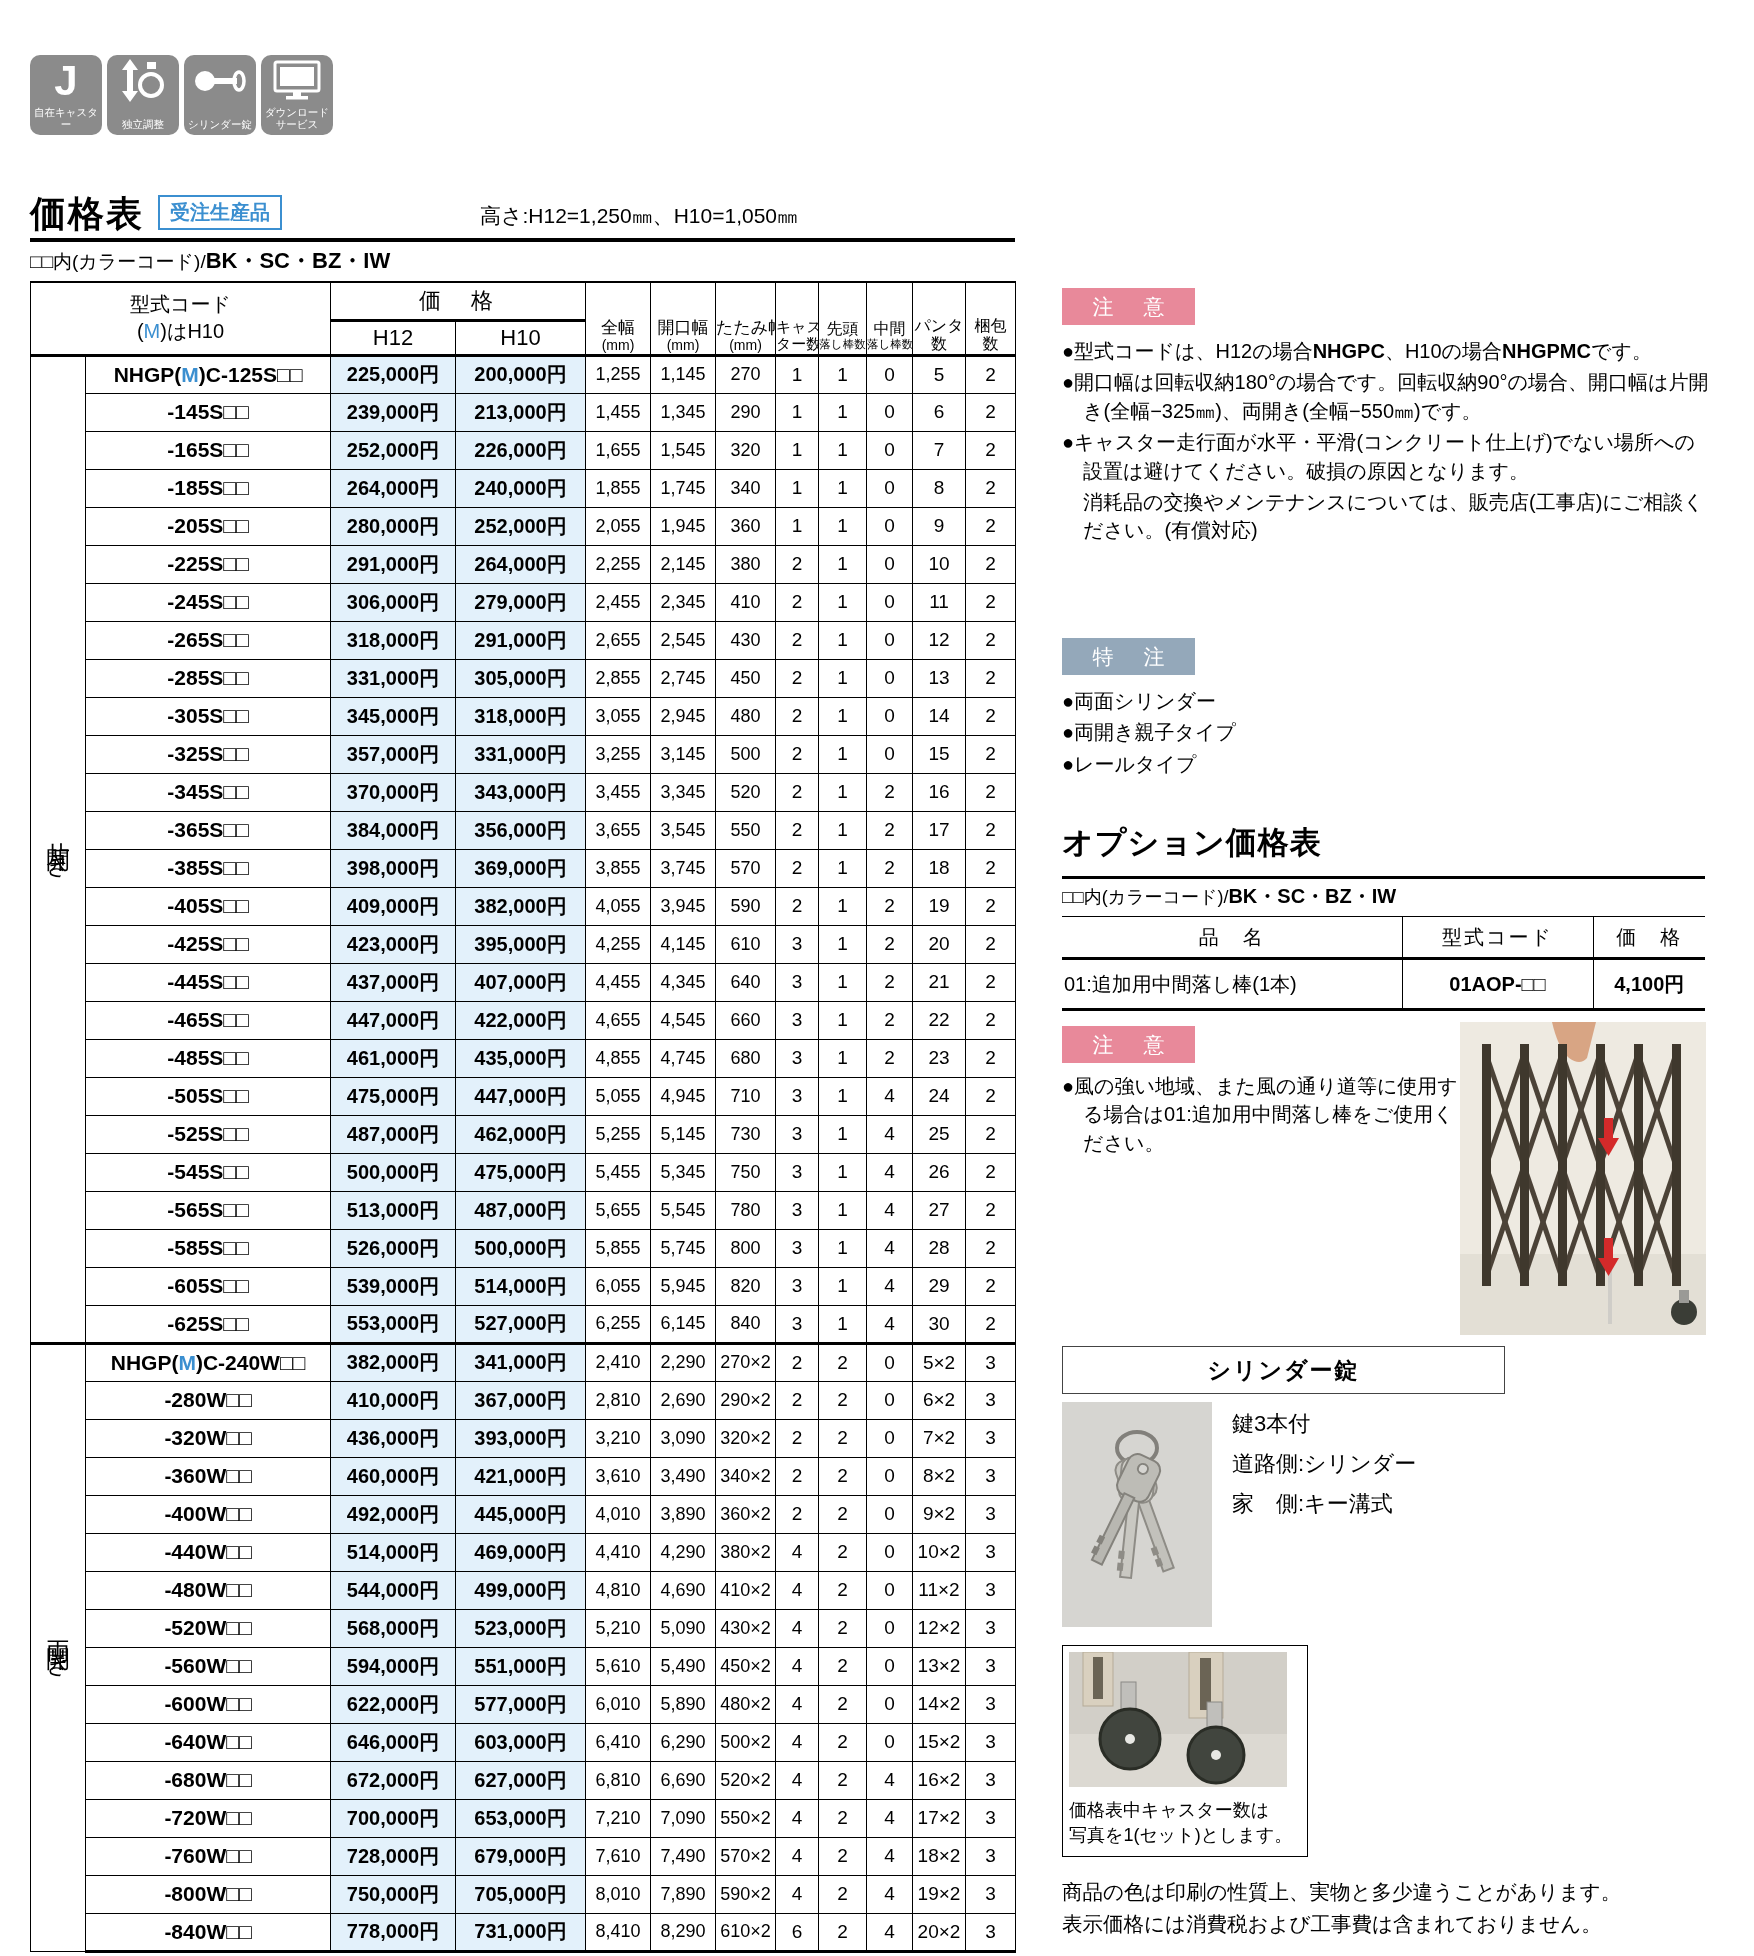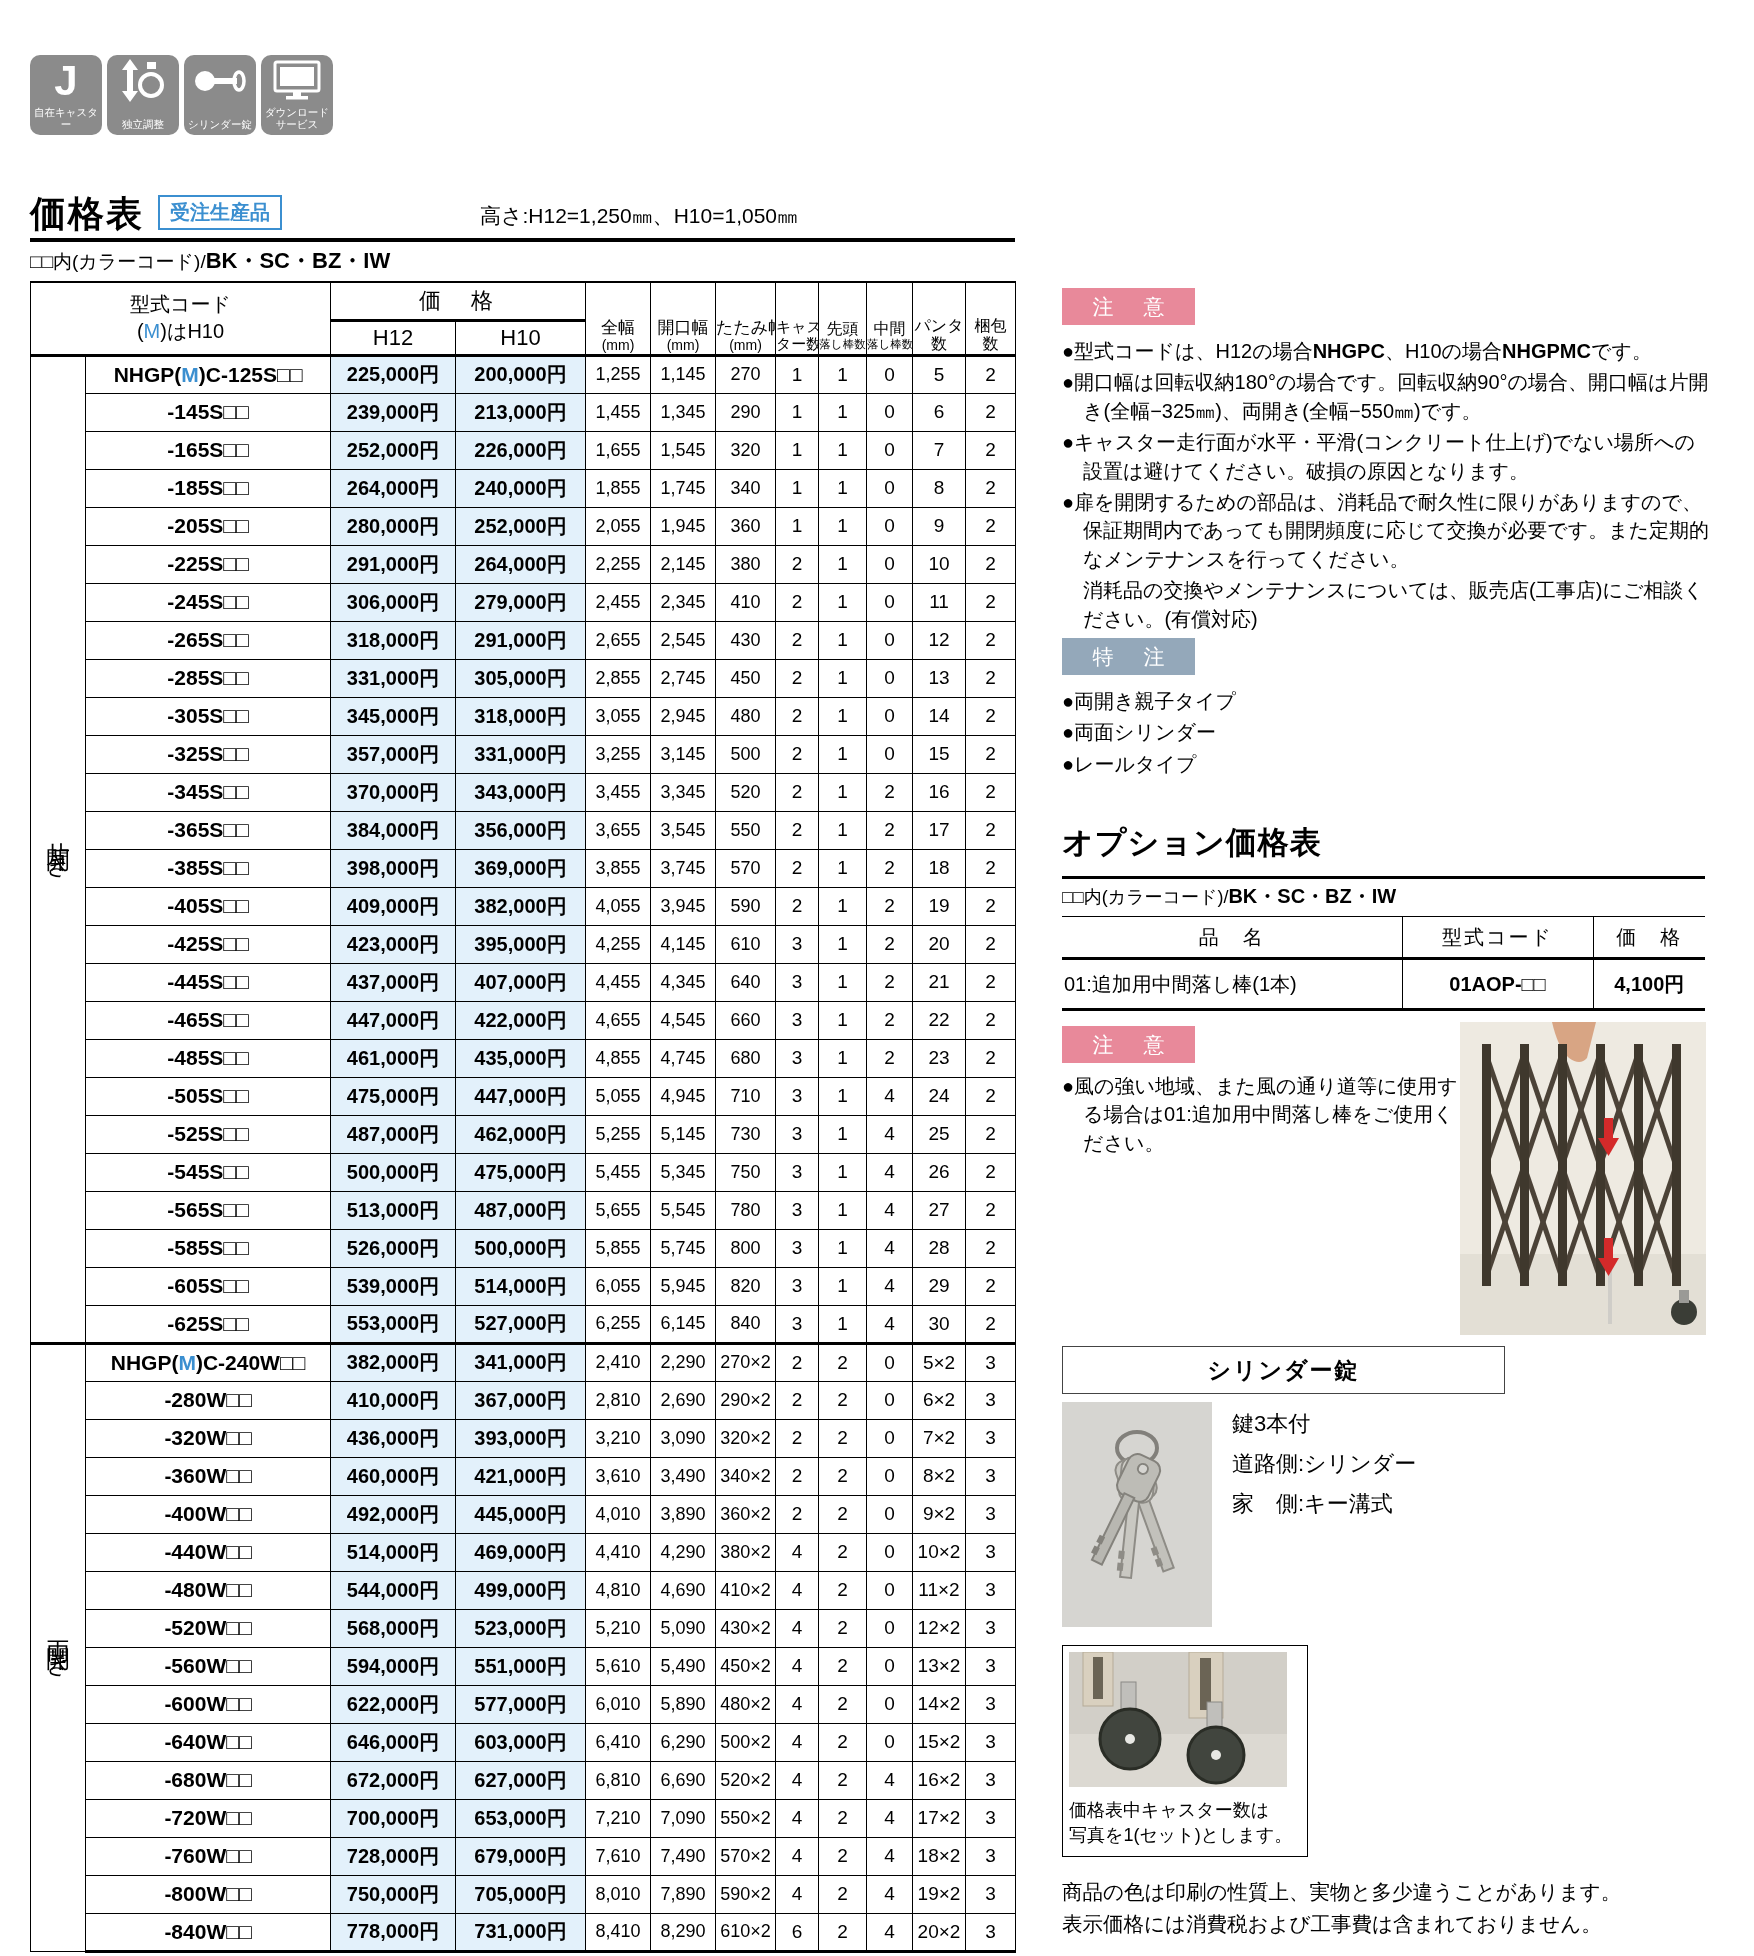--- a/index.html
+++ b/index.html
@@ -756,28 +756,27 @@
     </table>
   </div>
 
   <div class="rp">
 
     <div id="n1label" class="band pink">注 意</div>
     <ul id="n1list" class="nlist">
         <li>●型式コードは、H12の場合<b>NHGPC</b>、H10の場合<b>NHGPMC</b>です。</li>
         <li>●開口幅は回転収納180°の場合です。回転収納90°の場合、開口幅は片開き(全幅−325㎜)、両開き(全幅−550㎜)です。</li>
         <li>●キャスター走行面が水平・平滑(コンクリート仕上げ)でない場所への設置は避けてください。破損の原因となります。</li>
-        <li>●扉を開閉するための部品は、消耗品で耐久性に限りがありますので、保証期間内であっても開閉頻度に応じて交換が必要です。また定期的なメンテナンスを行ってください。</li>
         <li class="cont">消耗品の交換やメンテナンスについては、販売店(工事店)にご相談ください。(有償対応)</li>
       </ul>
 
     <div id="tclabel" class="band grayblue">特 注</div>
     <ul id="tclist" class="nlist">
+        <li>●両面シリンダー</li>
         <li>●両開き親子タイプ</li>
-        <li>●両面シリンダー</li>
         <li>●レールタイプ</li>
       </ul>
 
     <div id="opttitle">オプション価格表</div>
 
     <div id="optblock">
       <div class="opt-sub">
         <span>□□内(カラーコード)/</span><b>BK・SC・BZ・IW</b>
       </div>
       <table class="opt">

